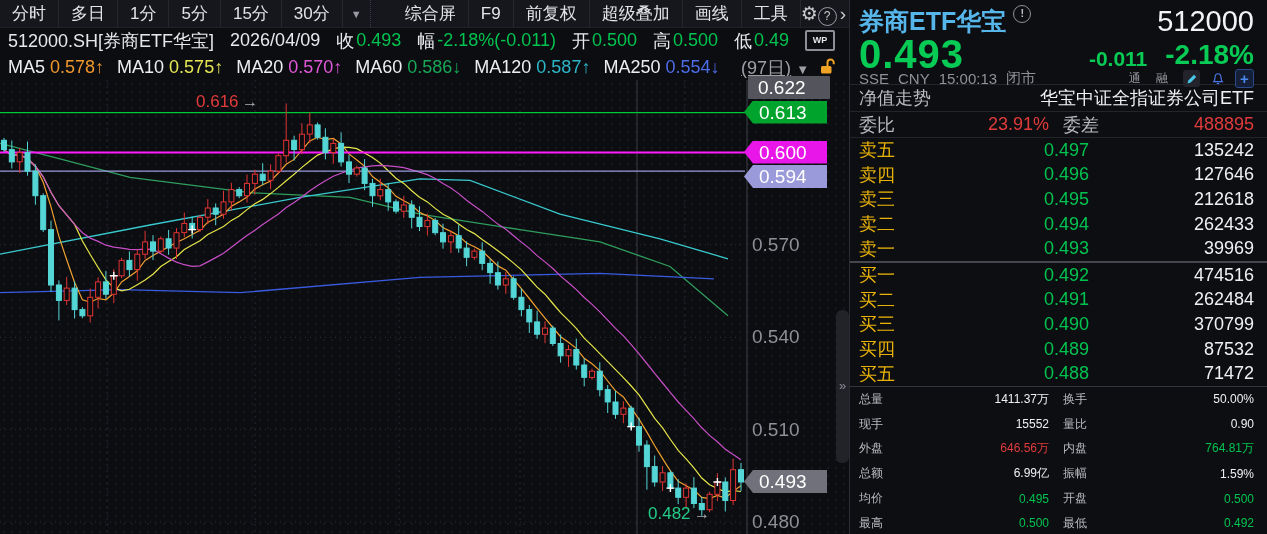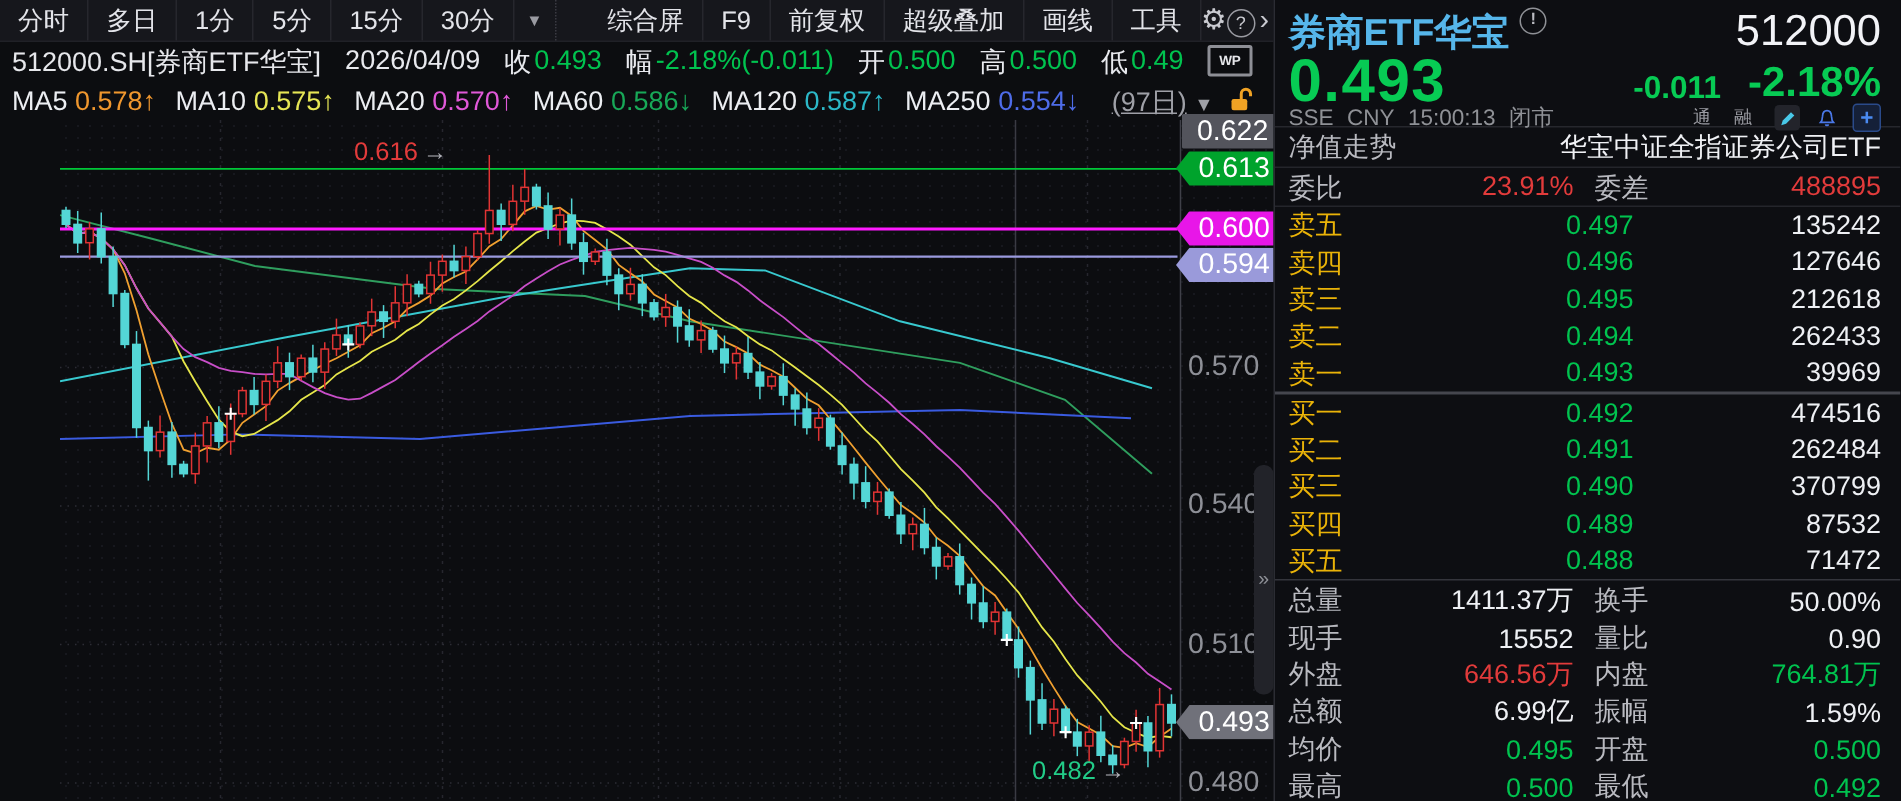--- a/index.html
+++ b/index.html
@@ -28,21 +28,21 @@
   .mabar{position:absolute;left:0;top:54px;width:849px;height:26px;display:flex;align-items:center;
          font-size:18px;padding-left:8px;box-sizing:border-box;}
   .ma-item{margin-right:13px;white-space:nowrap;}
   .ma-label{color:#eceef2;}
   .ma-range{position:absolute;right:40px;top:2px;color:#9fa0a7;font-size:18px;}
   .ma-range u{text-decoration:underline;}
   .ma-range .car{font-size:13px;color:#9fa0a7;}
   .lock{position:absolute;right:13px;top:4px;}
   
   .chart{position:absolute;left:0;top:80px;width:849px;height:454px;
-         background-image:radial-gradient(circle,#17181e 0.8px,transparent 0.9px);background-size:8px 8px;margin-left:40px;}
+         background-image:radial-gradient(circle,#17181e 0.8px,transparent 0.9px);background-size:8px 8px;}
   .axlabel{position:absolute;font-size:19px;height:23px;line-height:23px;white-space:nowrap;}
   .ax-plain{left:752px;color:#8e9097;}
   .ax-box-gray{left:748px;background:#53545c;color:#fff;padding:0 10px;min-width:62px;border-radius:1px;}
   .ax-tag{left:744px;color:#fff;padding:0 10px 0 15px;min-width:58px;
           clip-path:polygon(0 50%,9px 0,100% 0,100% 100%,9px 100%);}
   .ax-tag-green{background:#00a32c;}
   .ax-tag-magenta{background:#e816e8;}
   .ax-tag-lavender{background:#9a9ada;}
   .ax-tag-gray{background:#70717a;}
   svg text{font-family:"Liberation Sans",sans-serif;}
@@ -75,21 +75,21 @@
   .s2{width:64px;margin-left:14px;}
   .sv{text-align:right;}
   .v1{width:118px;}
   .v2{flex:1;}
   .p-orow{height:24.6px;display:flex;align-items:center;padding:0 13px 0 9px;font-size:18px;}
   .ol{width:80px;color:#eab308;}
   .op{width:150px;text-align:right;color:#00c34f;}
   .ov{flex:1;text-align:right;color:#eef0f4;}
   #asks{border-bottom:2px solid #45464e;}
   #bids{border-bottom:1px solid #34353c;}
-  .p-srow{height:24.8px;display:flex;align-items:flex-end;padding:0 13px 0 9px;font-size:18px;}
+  .p-srow{height:24.8px;display:flex;align-items:center;padding:0 13px 0 9px;font-size:12px;}
   .w{color:#eef0f4;}.g{color:#00c34f;}.r{color:#e23b3b;}
 </style>
 </head>
 <body>
 
 <div class="toolbar">
   <div class="tb-list" id="tb-periods">
       <div class="tb-item">分时</div>
       <div class="tb-item">多日</div>
       <div class="tb-item">1分</div>

